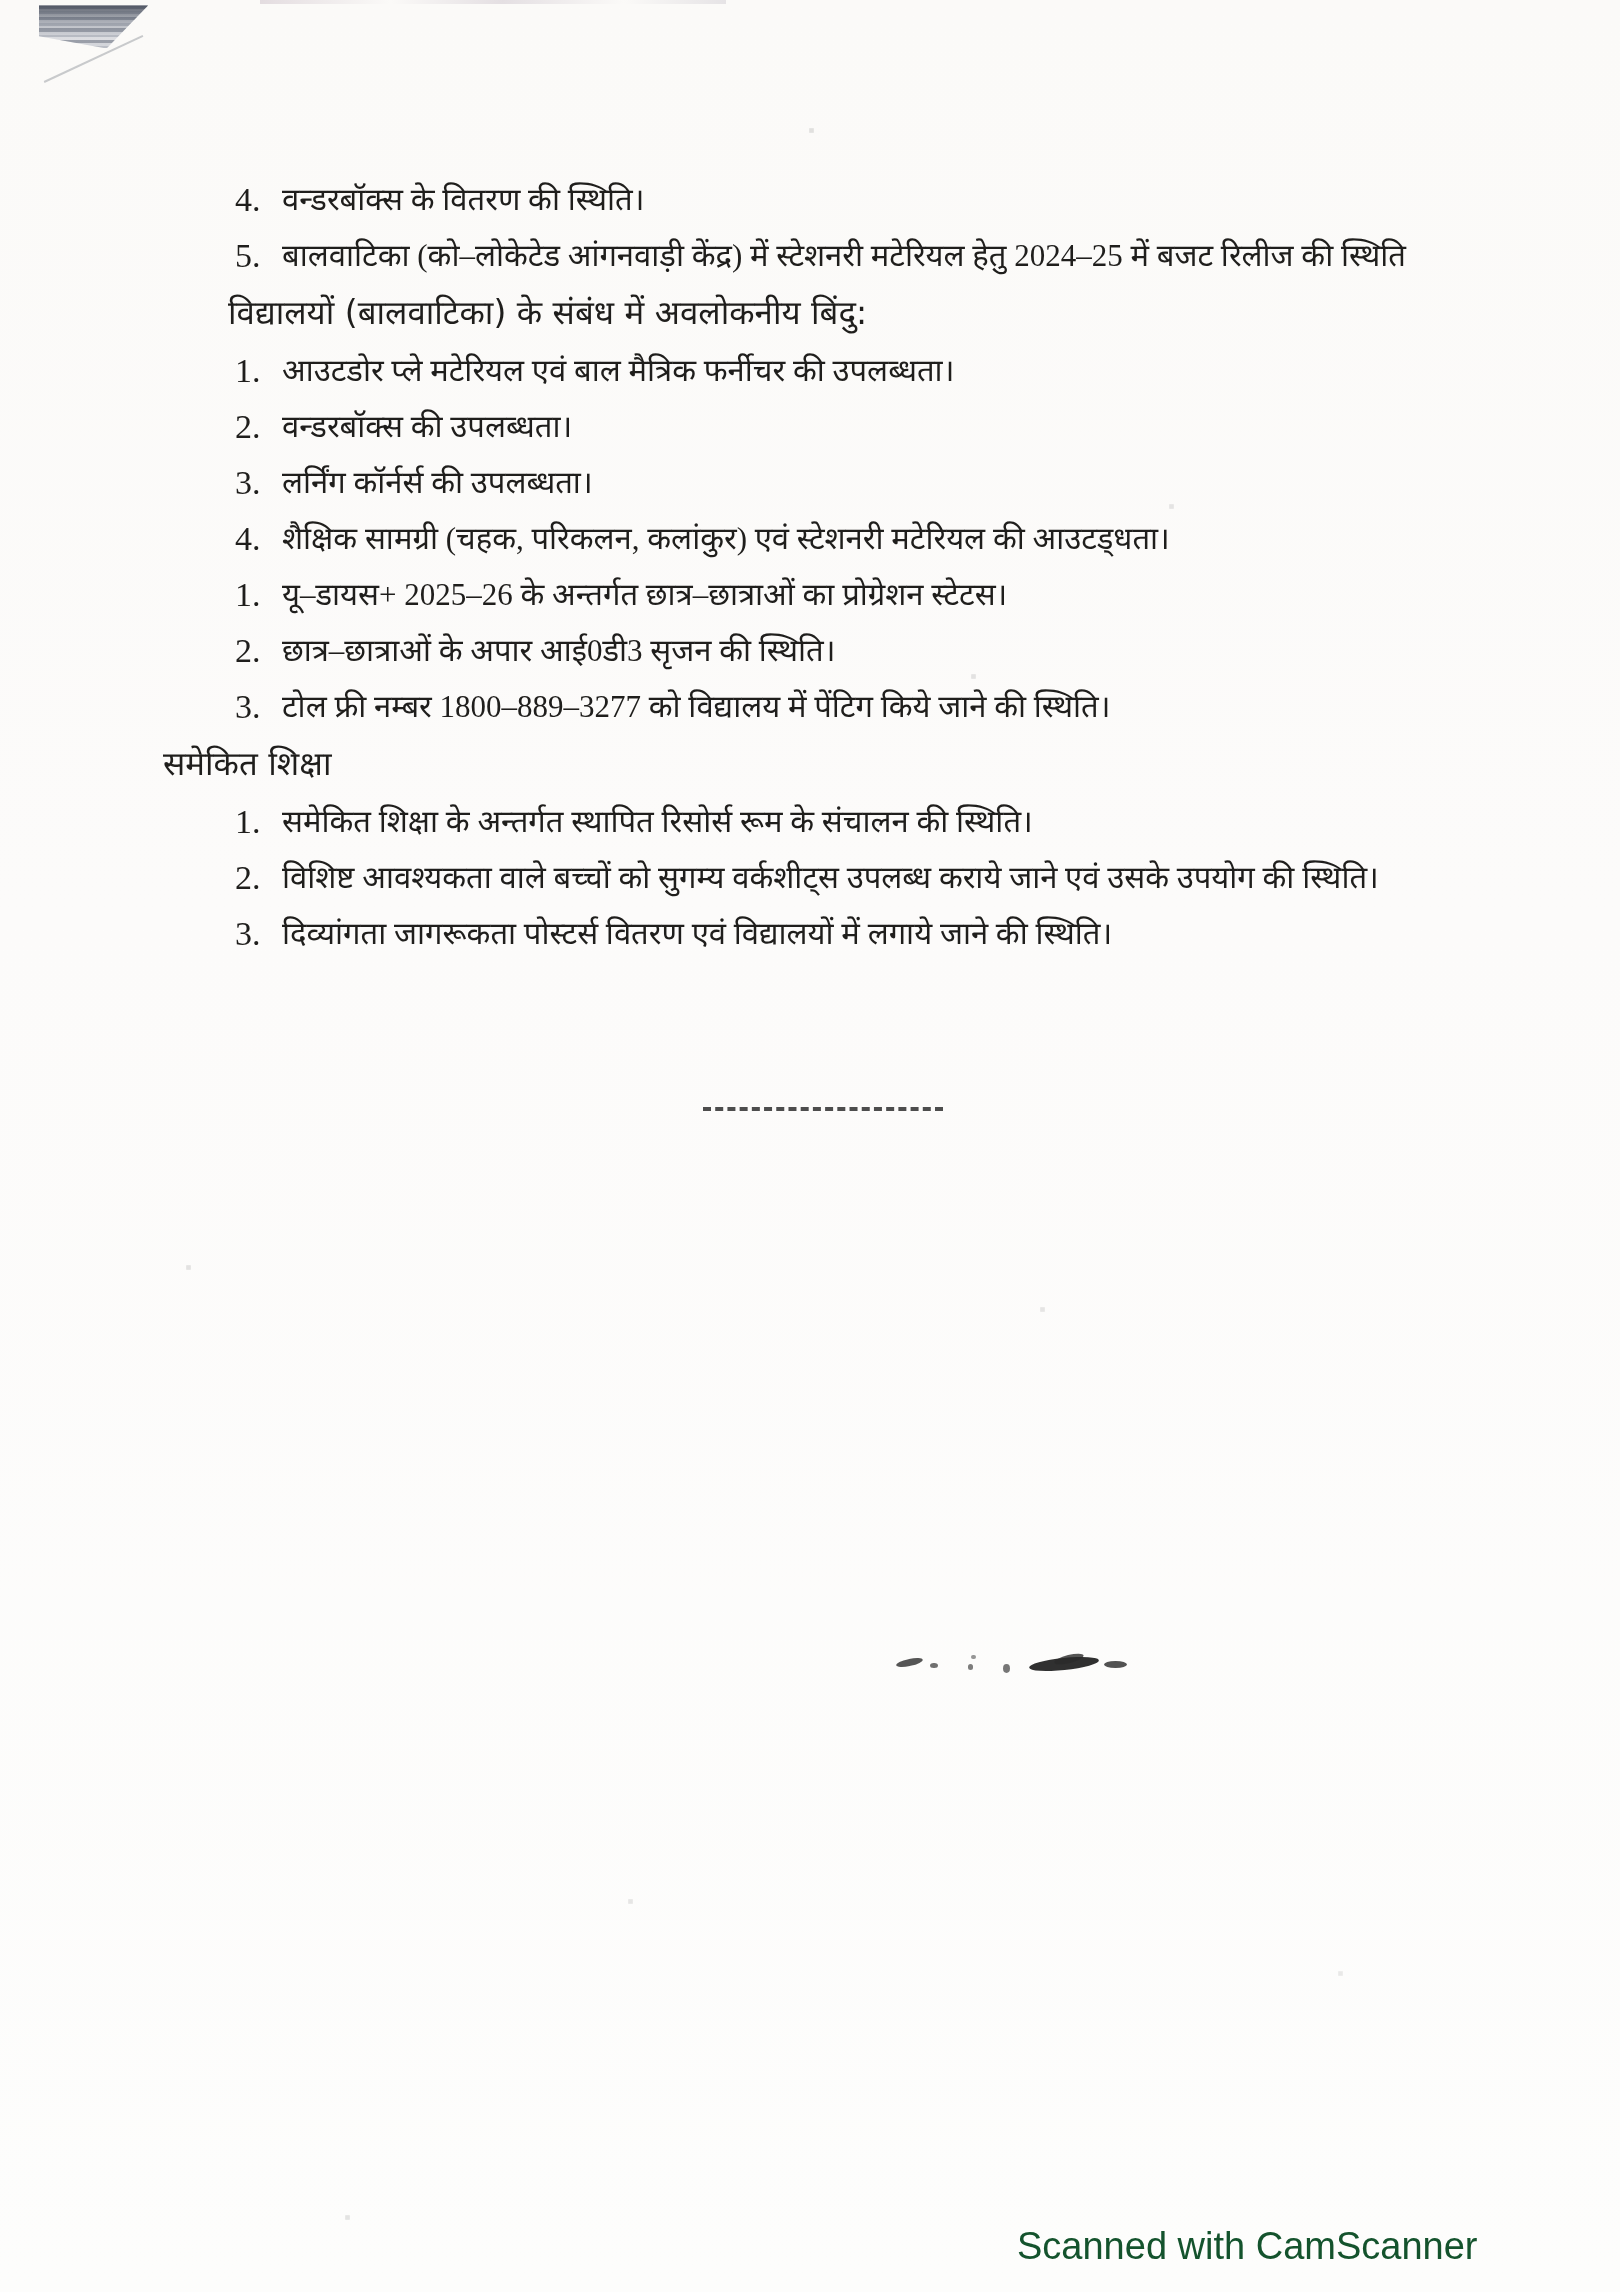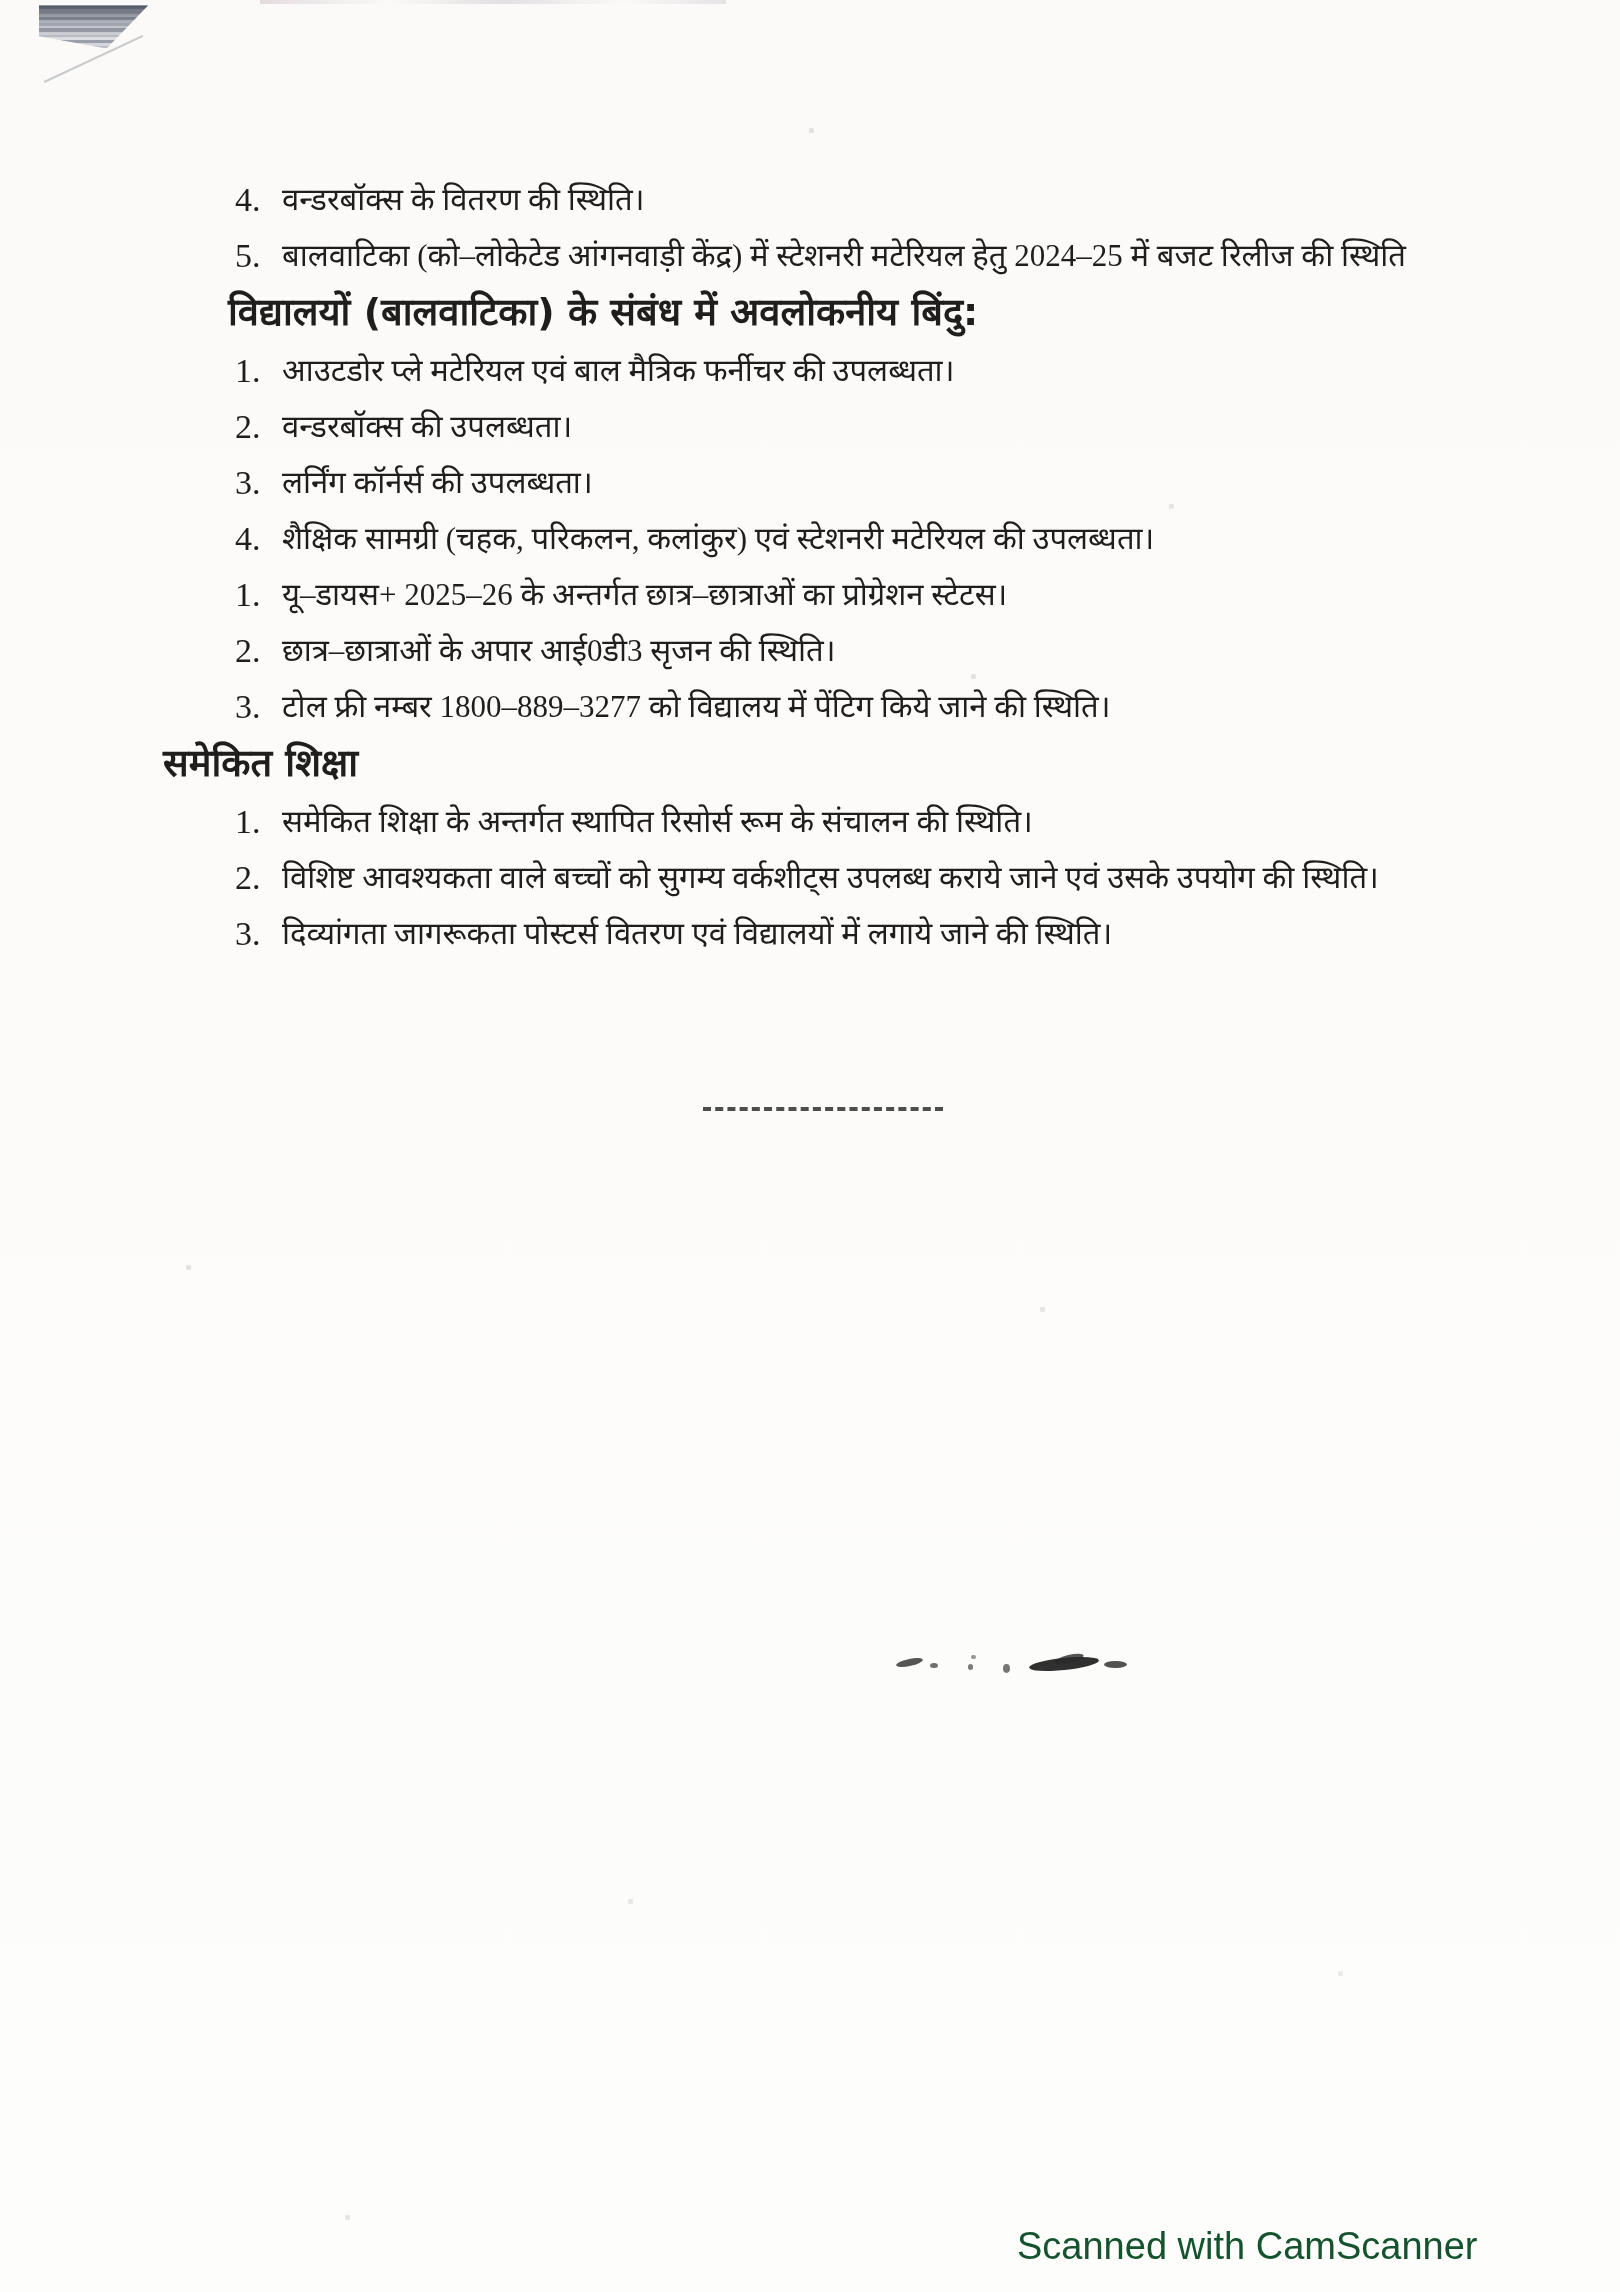--- a/index.html
+++ b/index.html
@@ -83,22 +83,22 @@
     display: flex;
     margin: 0 0 15px 72px;
   }
   .num {
     flex: 0 0 47px;
     font-family: "Liberation Serif", serif;
     font-size: 34px;
   }
   .txt { flex: 1; font-family: Liberation Serif, serif; }
   .h {
-    font-weight: bold;
-    font-size: 38px;
+    font-weight: normal;
+    font-size: 33px;
     line-height: 43px;
     margin: 12px 0 16px 0;
   }
   .h.indent { margin-left: 65px; }
   .sec { margin: 0; }
 
   .divider-line {
     position: absolute;
     left: 703px; top: 1107px;
     width: 240px; height: 0;
@@ -142,21 +142,21 @@
     <div class="li">
       <span class="num">2.</span>
       <span class="txt">वन्डरबॉक्स की उपलब्धता।</span>
     </div>
     <div class="li">
       <span class="num">3.</span>
       <span class="txt">लर्निंग कॉर्नर्स की उपलब्धता।</span>
     </div>
     <div class="li">
       <span class="num">4.</span>
-      <span class="txt">शैक्षिक सामग्री (चहक, परिकलन, कलांकुर) एवं स्टेशनरी मटेरियल की उपलब्धता।</span>
+      <span class="txt">शैक्षिक सामग्री (चहक, परिकलन, कलांकुर) एवं स्टेशनरी मटेरियल की आउटड्धता।</span>
     </div>
   </div>
 
   <div class="sec">
     <div class="li">
       <span class="num">1.</span>
       <span class="txt">यू–डायस+ 2025–26 के अन्तर्गत छात्र–छात्राओं का प्रोग्रेशन स्टेटस।</span>
     </div>
     <div class="li">
       <span class="num">2.</span>

